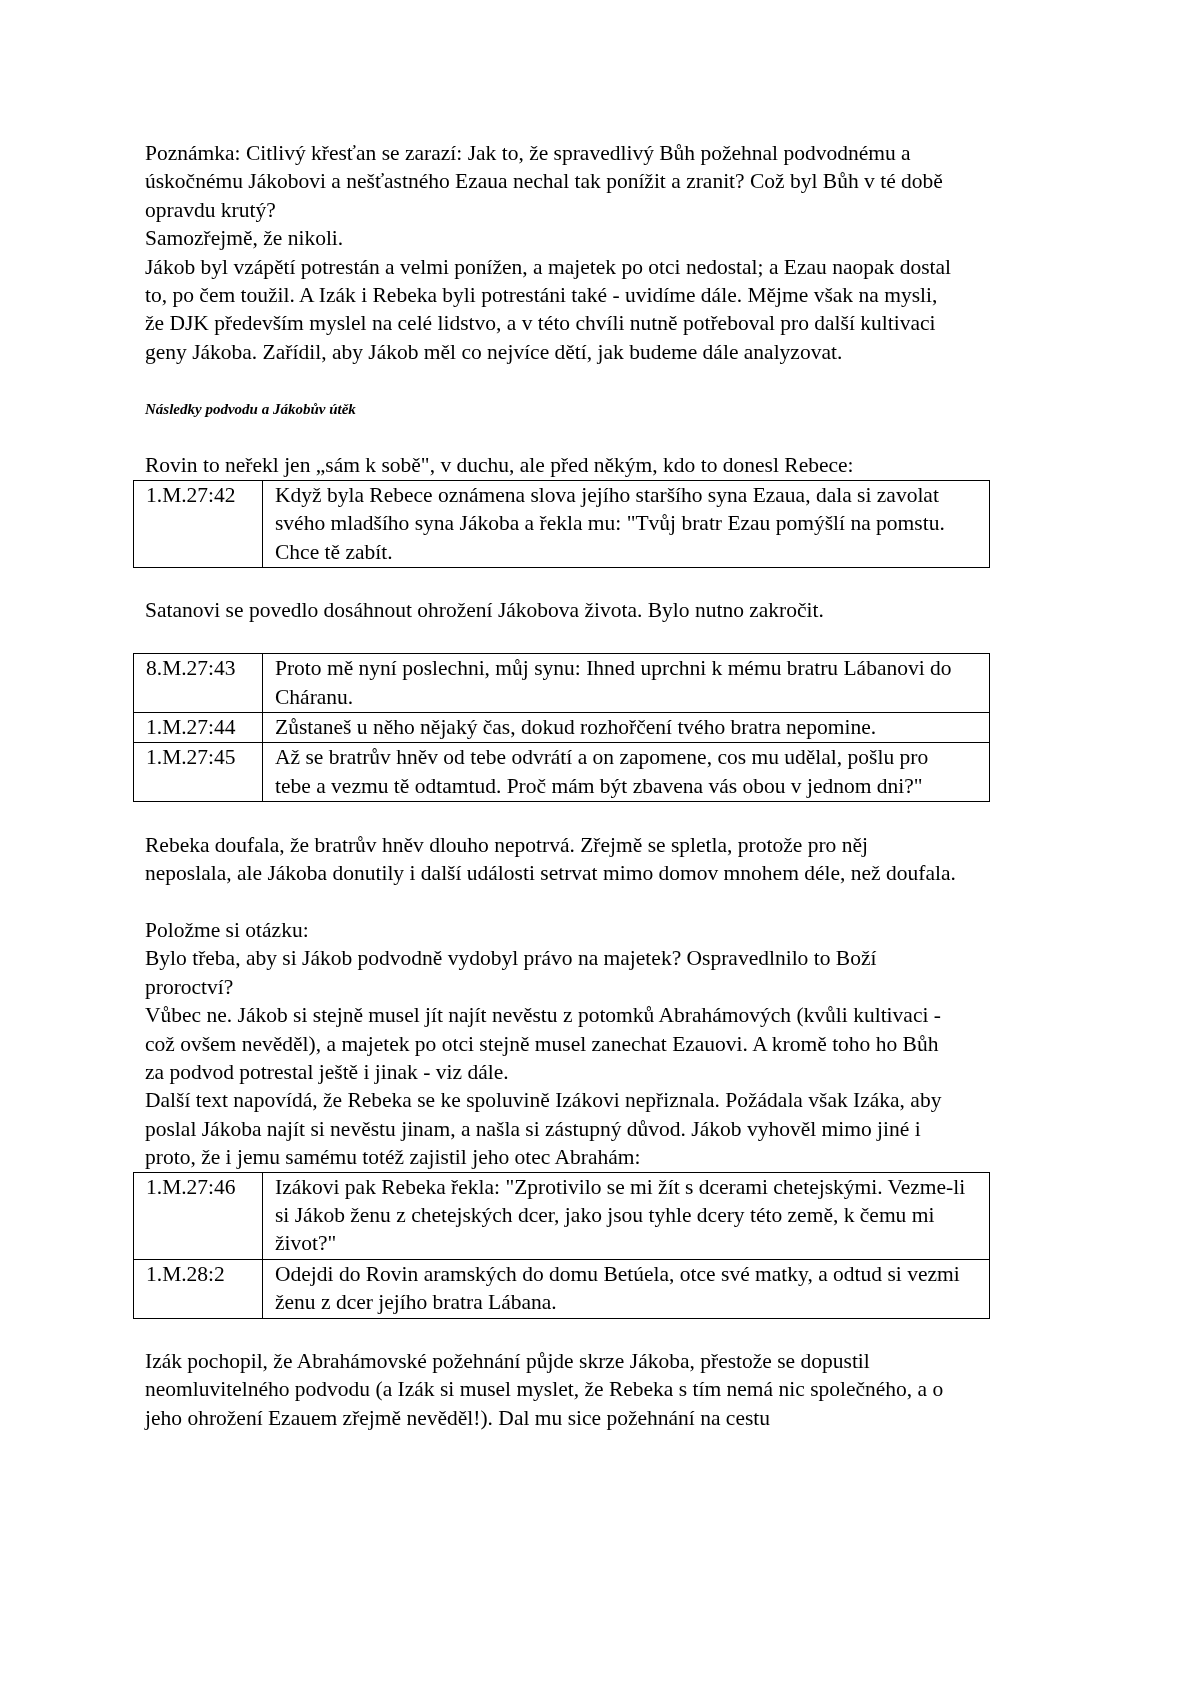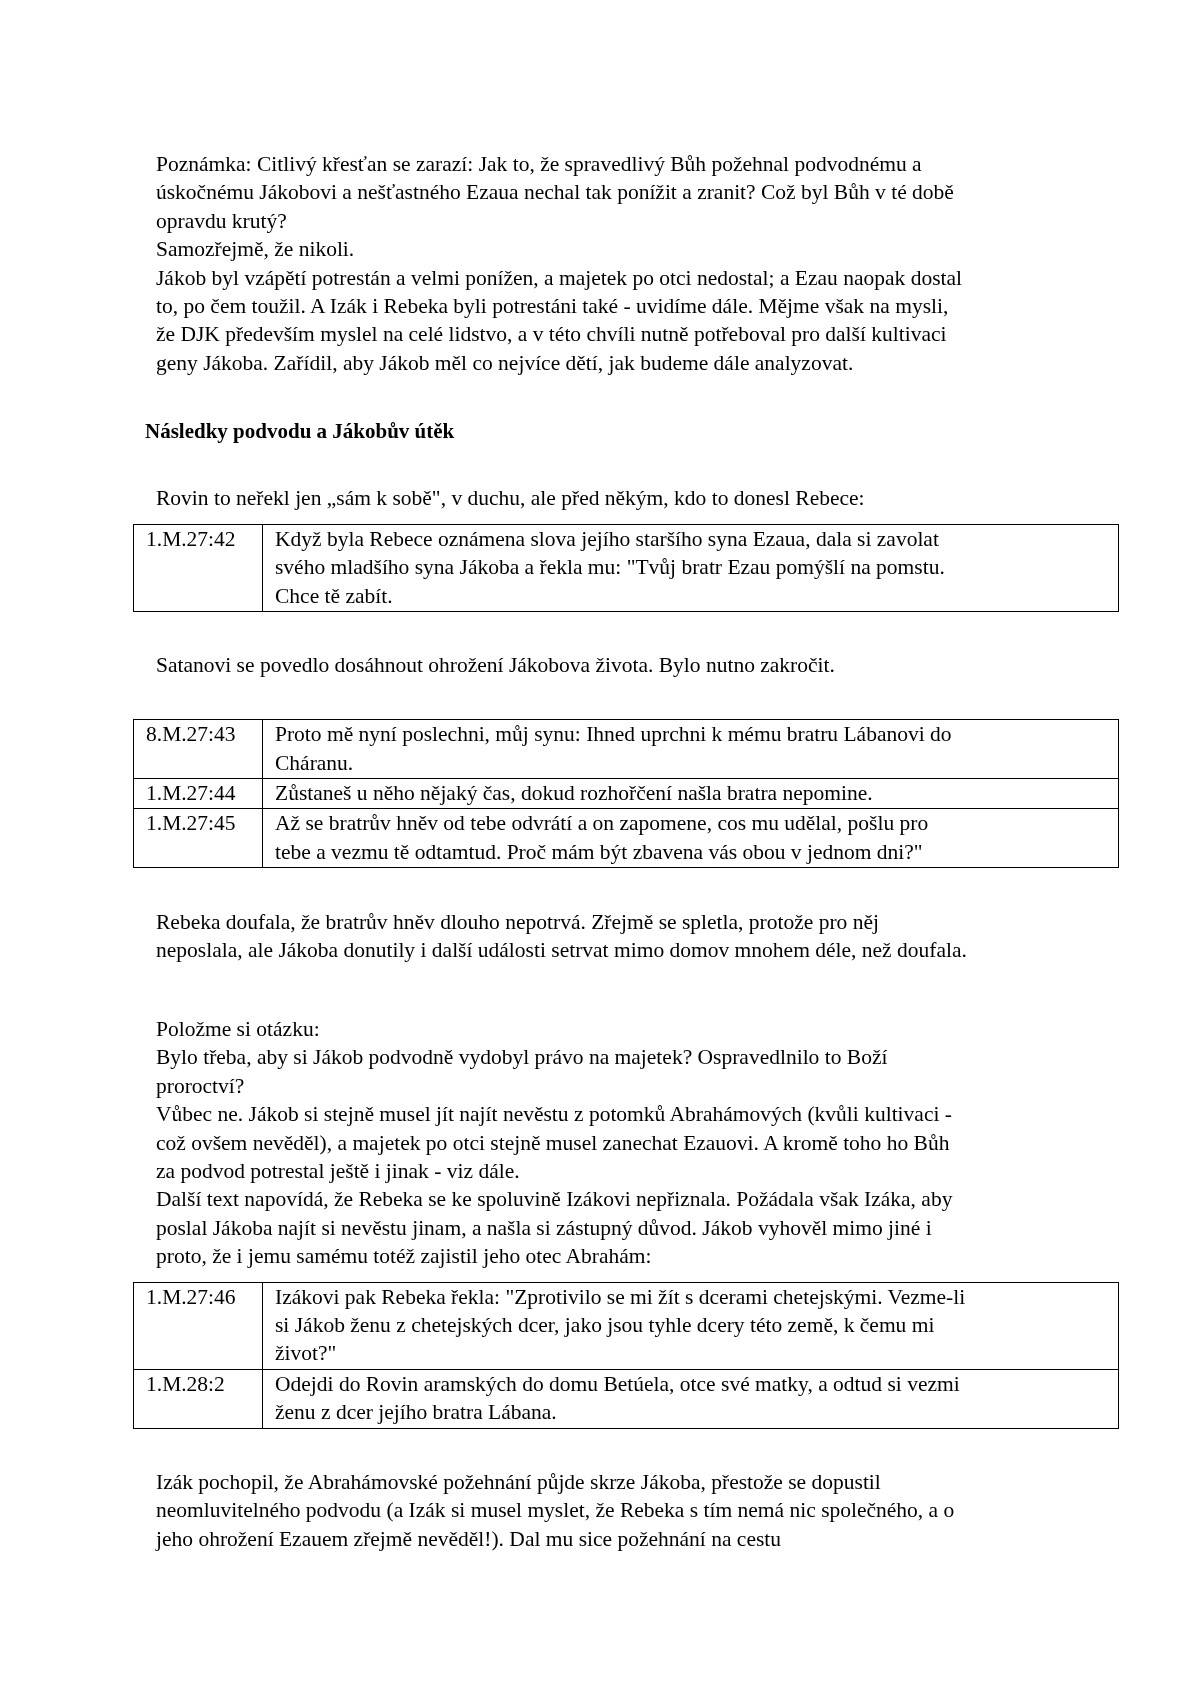--- a/index.html
+++ b/index.html
@@ -15,37 +15,38 @@
     background: #ffffff;
     box-sizing: border-box;
     padding: 139px 128px 0 145px;
     font-family: "Liberation Serif", "DejaVu Serif", serif;
     font-size: 21.5px;
     line-height: 28.4px;
     color: #000000;
     overflow: hidden;
   }
   .para {
-    margin: 11px;
+    margin: 0;
     white-space: pre-line;
   }
   .heading {
     margin: 0;
-    font-size: 21px;
+    font-size: 15px;
     line-height: 28.4px;
     font-weight: bold;
     white-space: pre-line;
+    font-style: italic;
   }
   .blank {
     height: 28.4px;
   }
   table.verse-table {
     border-collapse: collapse;
     table-layout: fixed;
-    width: 986px;
+    width: 857px;
     margin-left: -12px;
     font-family: inherit;
     font-size: inherit;
     line-height: inherit;
     color: inherit;
   }
   table.verse-table td {
     border: 1.5px solid #000000;
     vertical-align: top;
     white-space: pre-line;
@@ -98,21 +99,21 @@
 
   <table class="verse-table">
     <tbody>
       <tr>
         <td class="ref">8.M.27:43</td>
         <td class="verse">Proto mě nyní poslechni, můj synu: Ihned uprchni k mému bratru Lábanovi do
 Cháranu.</td>
       </tr>
       <tr>
         <td class="ref">1.M.27:44</td>
-        <td class="verse">Zůstaneš u něho nějaký čas, dokud rozhořčení našla bratra nepomine.</td>
+        <td class="verse">Zůstaneš u něho nějaký čas, dokud rozhořčení tvého bratra nepomine.</td>
       </tr>
       <tr>
         <td class="ref">1.M.27:45</td>
         <td class="verse">Až se bratrův hněv od tebe odvrátí a on zapomene, cos mu udělal, pošlu pro
 tebe a vezmu tě odtamtud. Proč mám být zbavena vás obou v jednom dni?"</td>
       </tr>
     </tbody>
   </table>
 
   <div class="blank"></div>

